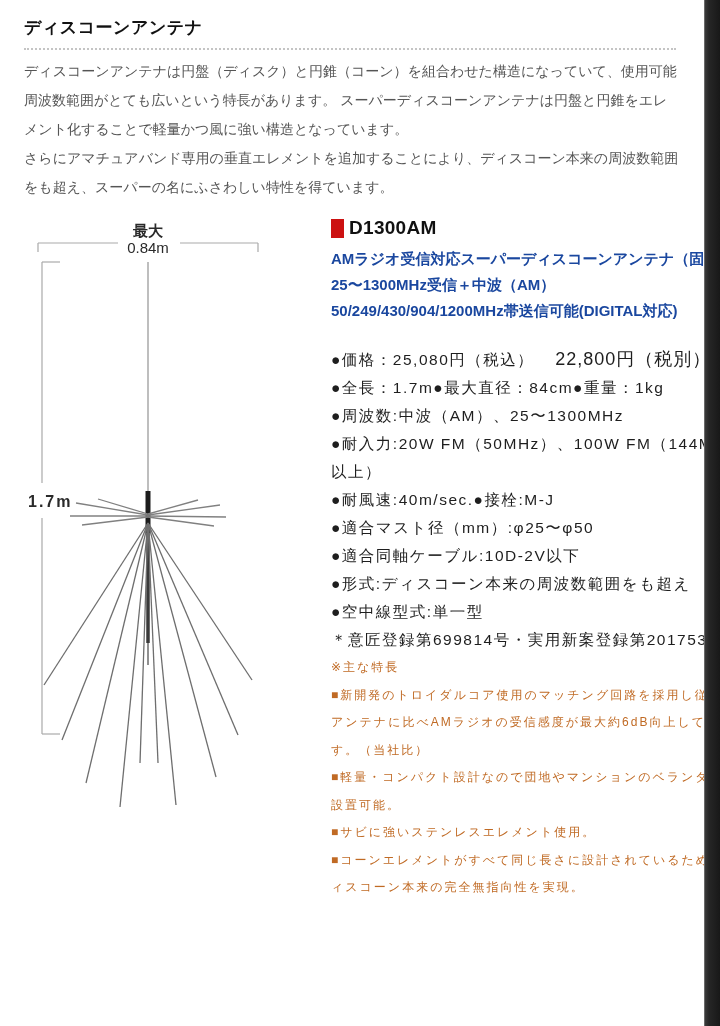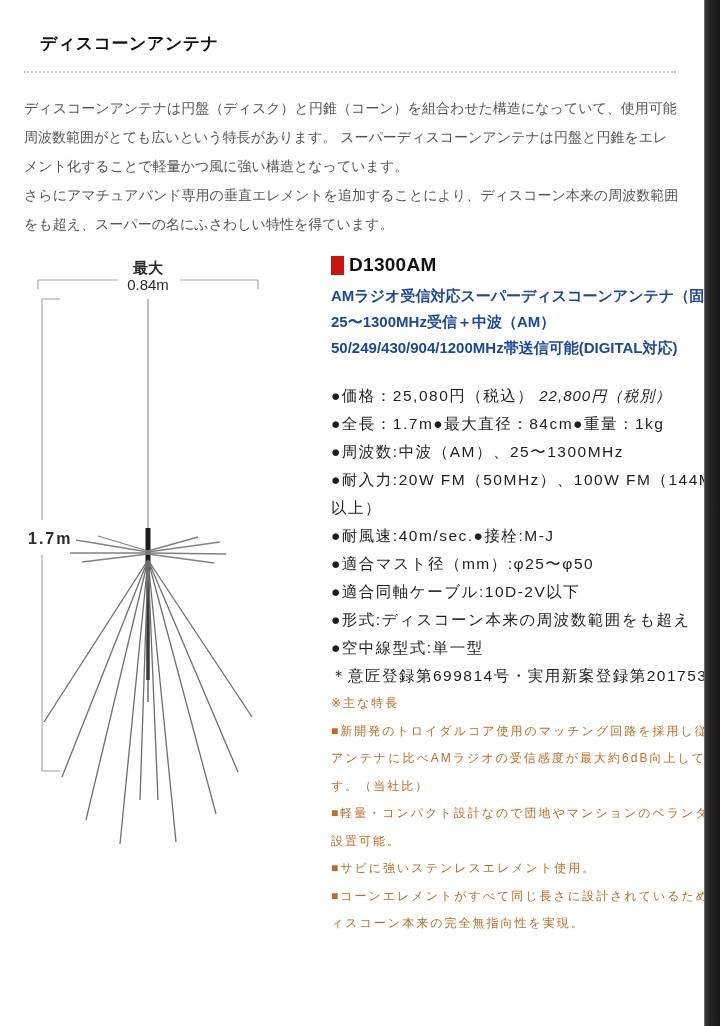--- a/index.html
+++ b/index.html
@@ -2,34 +2,34 @@
 <html lang="ja"><head>
 <meta charset="utf-8">
 <style>
   html,body{margin:0;padding:0;background:#fff;}
   .page{
     position:relative;width:720px;height:1026px;background:#ffffff;
     font-family:"Liberation Sans","DejaVu Sans",sans-serif;
     overflow:hidden;color:#1e1e1e;
   }
   .content{padding:16px 0 0 24px;width:681px;box-sizing:border-box;}
-  h1.title{margin:16px;font-size:17px;font-weight:bold;color:#111;letter-spacing:0.5px;}
+  h1.title{margin:0;font-size:17px;font-weight:bold;color:#111;letter-spacing:0.5px;}
   .divider{border-bottom:2px dotted #c4c4c4;margin-top:9px;width:652px;}
-  .intro{margin-top:21px;width:656px;color:#555;font-size:14px;line-height:29px;}
+  .intro{margin-top:7px;width:656px;color:#555;font-size:14px;line-height:29px;}
   .intro p{margin:0;}
   .main{display:flex;margin-top:13px;gap:43px;}
   .diagram{width:264px;flex:0 0 264px;}
   .info{width:417px;flex:0 0 417px;padding-right:0;}
   .model-row{display:flex;align-items:center;height:24px;margin-top:1px;}
   .red-square{display:inline-block;width:13px;height:19px;background:#cc1111;margin-right:5px;}
   .model{font-size:19px;font-weight:bold;color:#111;letter-spacing:0.3px;}
   .subtitle{margin-top:6px;color:#1a479f;font-weight:bold;font-size:15px;line-height:26px;}
   .subtitle div{white-space:nowrap;}
   .specs{margin-top:21px;font-size:15.5px;color:#1e1e1e;line-height:28px;letter-spacing:1.5px;}
-  .price-sub{font-size:15px;letter-spacing:1px;margin-left:5px;font-style:italic;}
+  .price-sub{font-size:18px;letter-spacing:1px;margin-left:21px;}
   .features{margin-top:0;color:#c06a24;font-size:12px;line-height:27.5px;letter-spacing:2px;}
   .scrollbar{
     position:absolute;top:0;right:0;width:15px;height:1026px;
     background:linear-gradient(to right,#3a3a3a 0px,#262626 4px,#181818 15px);
     border-left:1px solid #6a6a6a;
   }
   svg text{font-family:"Liberation Sans","DejaVu Sans",sans-serif;fill:#2a2a2a;}
 </style>
 </head>
 <body>

